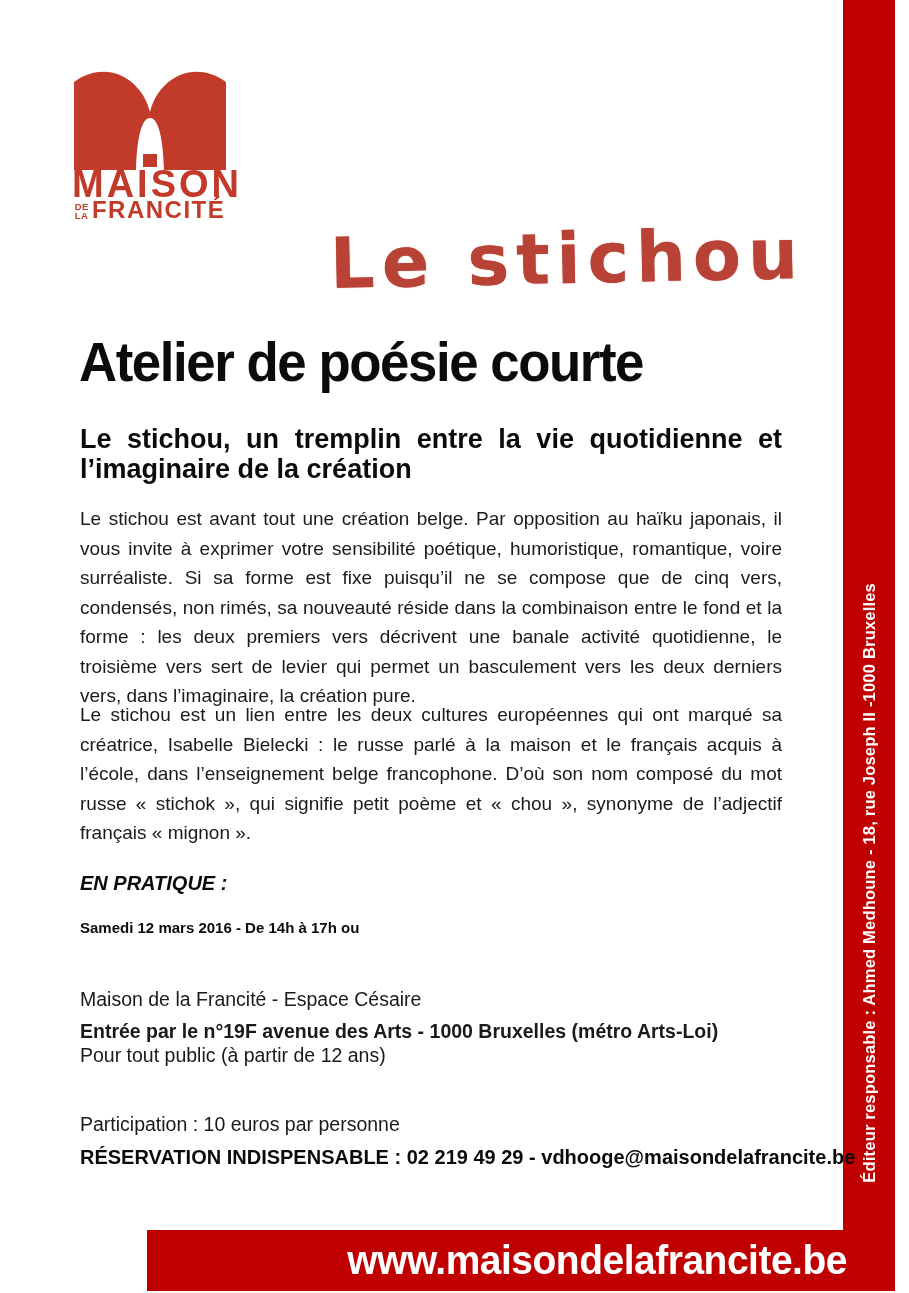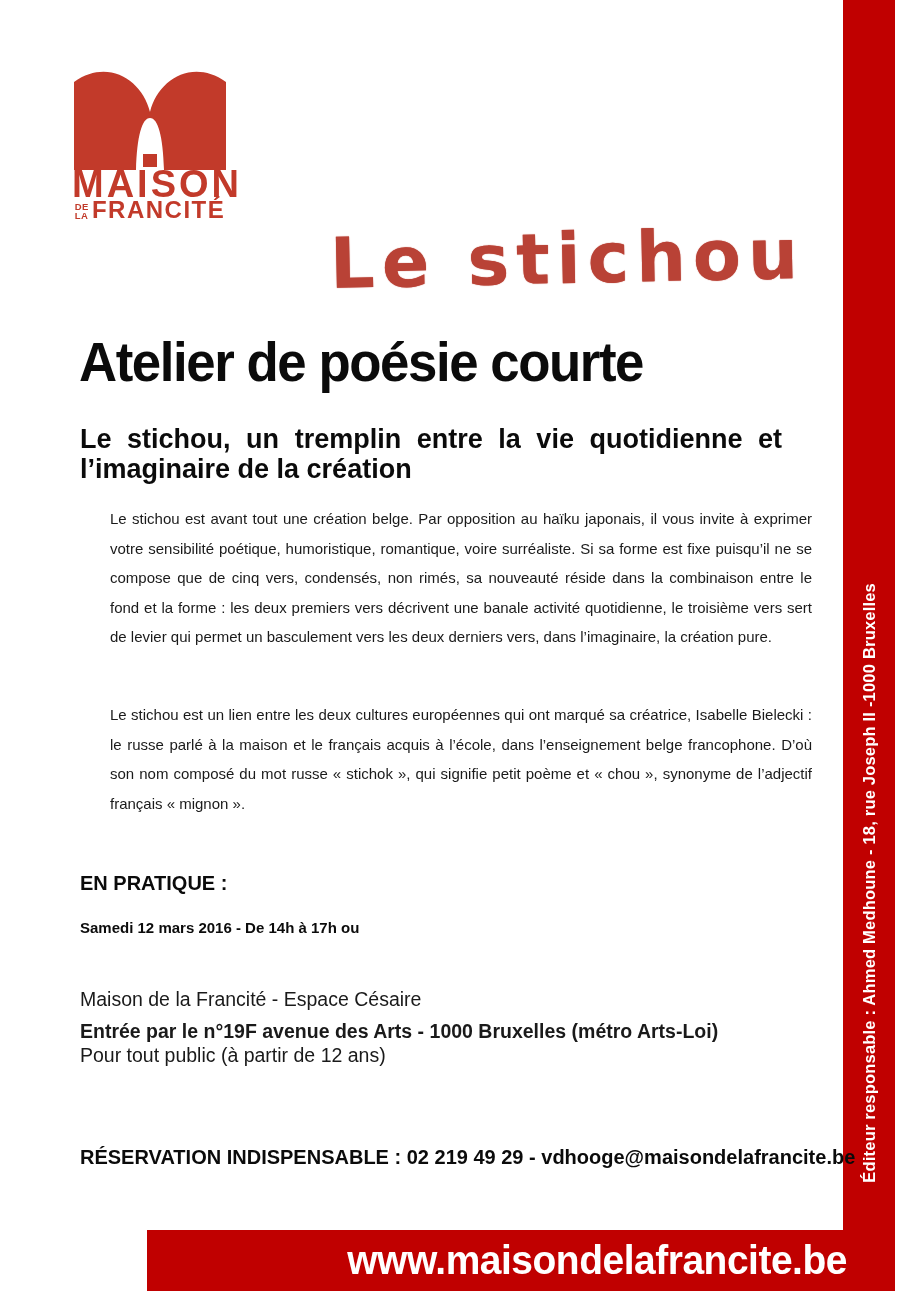--- a/index.html
+++ b/index.html
@@ -74,28 +74,27 @@
 
   
   .col { position:absolute; left:80px; width:702px; color:var(--text); }
   .subtitle {
     top:424px;
     font-size:27px; font-weight:bold; line-height:30px;
     color:#0b0b0b;
     text-align:justify;
   }
   .para {
-    font-size:15px; line-height:29.5px;
+    font-size:19px; line-height:29.5px;
     text-align:justify;
-    margin-left:30px;
   }
   .p1 { top:504px; }
   .p2 { top:700px; }
 
-  .prac-head { top:872px; font-size:20px; font-weight:bold; color:#0b0b0b; }
+  .prac-head { top:872px; font-size:20px; font-weight:bold; color:#0b0b0b;font-style:italic; }
   .line  { font-size:19.5px; white-space:nowrap; }
   .line.bold { font-weight:bold; font-size:15px; color:#0b0b0b; }
   .l1 { top:919px; } .l2 { top:954px; }
   .l3 { top:988px; } .l4 { top:1020px;font-weight:bold; }
   .i1 { top:1044px; } .i2 { top:1113px; }
   .i3 { top:1146px; font-weight:bold; font-size:20px; color:#0b0b0b; }
 
   
   .banner {
     position:absolute; left:147px; top:1230px;
@@ -142,19 +141,20 @@
   <div class="col subtitle">Le stichou, un tremplin entre la vie quotidienne et l’imaginaire de la création</div>
   <p class="col para p1">Le stichou est avant tout une création belge. Par opposition au haïku japonais, il vous invite à exprimer votre sensibilité poétique, humoristique, romantique, voire surréaliste. Si sa forme est fixe puisqu’il ne se compose que de cinq vers, condensés, non rimés, sa nouveauté réside dans la combinaison entre le fond et la forme : les deux premiers vers décrivent une banale activité quotidienne, le troisième vers sert de levier qui permet un basculement vers les deux derniers vers, dans l’imaginaire, la création pure.</p>
   <p class="col para p2">Le stichou est un lien entre les deux cultures européennes qui ont marqué sa créatrice, Isabelle Bielecki : le russe parlé à la maison et le français acquis à l’école, dans l’enseignement belge francophone. D’où son nom composé du mot russe « stichok », qui signifie petit poème et « chou », synonyme de l’adjectif français « mignon ».</p>
 
   <div class="col prac-head">EN PRATIQUE :</div>
   <div class="col line bold l1">Samedi 12 mars 2016 - De 14h à 17h  ou</div>
   <div class="col line l3">Maison de la Francité - Espace Césaire</div>
   <div class="col line l4">Entrée par le n°19F avenue des Arts - 1000 Bruxelles (métro Arts-Loi)</div>
 
   <div class="col line i1">Pour tout public (à partir de 12 ans)</div>
+  <div class="col line i2">Participation : 10 euros par personne</div>
   <div class="col line i3">RÉSERVATION INDISPENSABLE : 02 219 49 29  - vdhooge@maisondelafrancite.be</div>
 
   <div class="banner">
     <span class="url">www.maisondelafrancite.be</span>
   </div>
 
 </div>
 
 </body></html>

